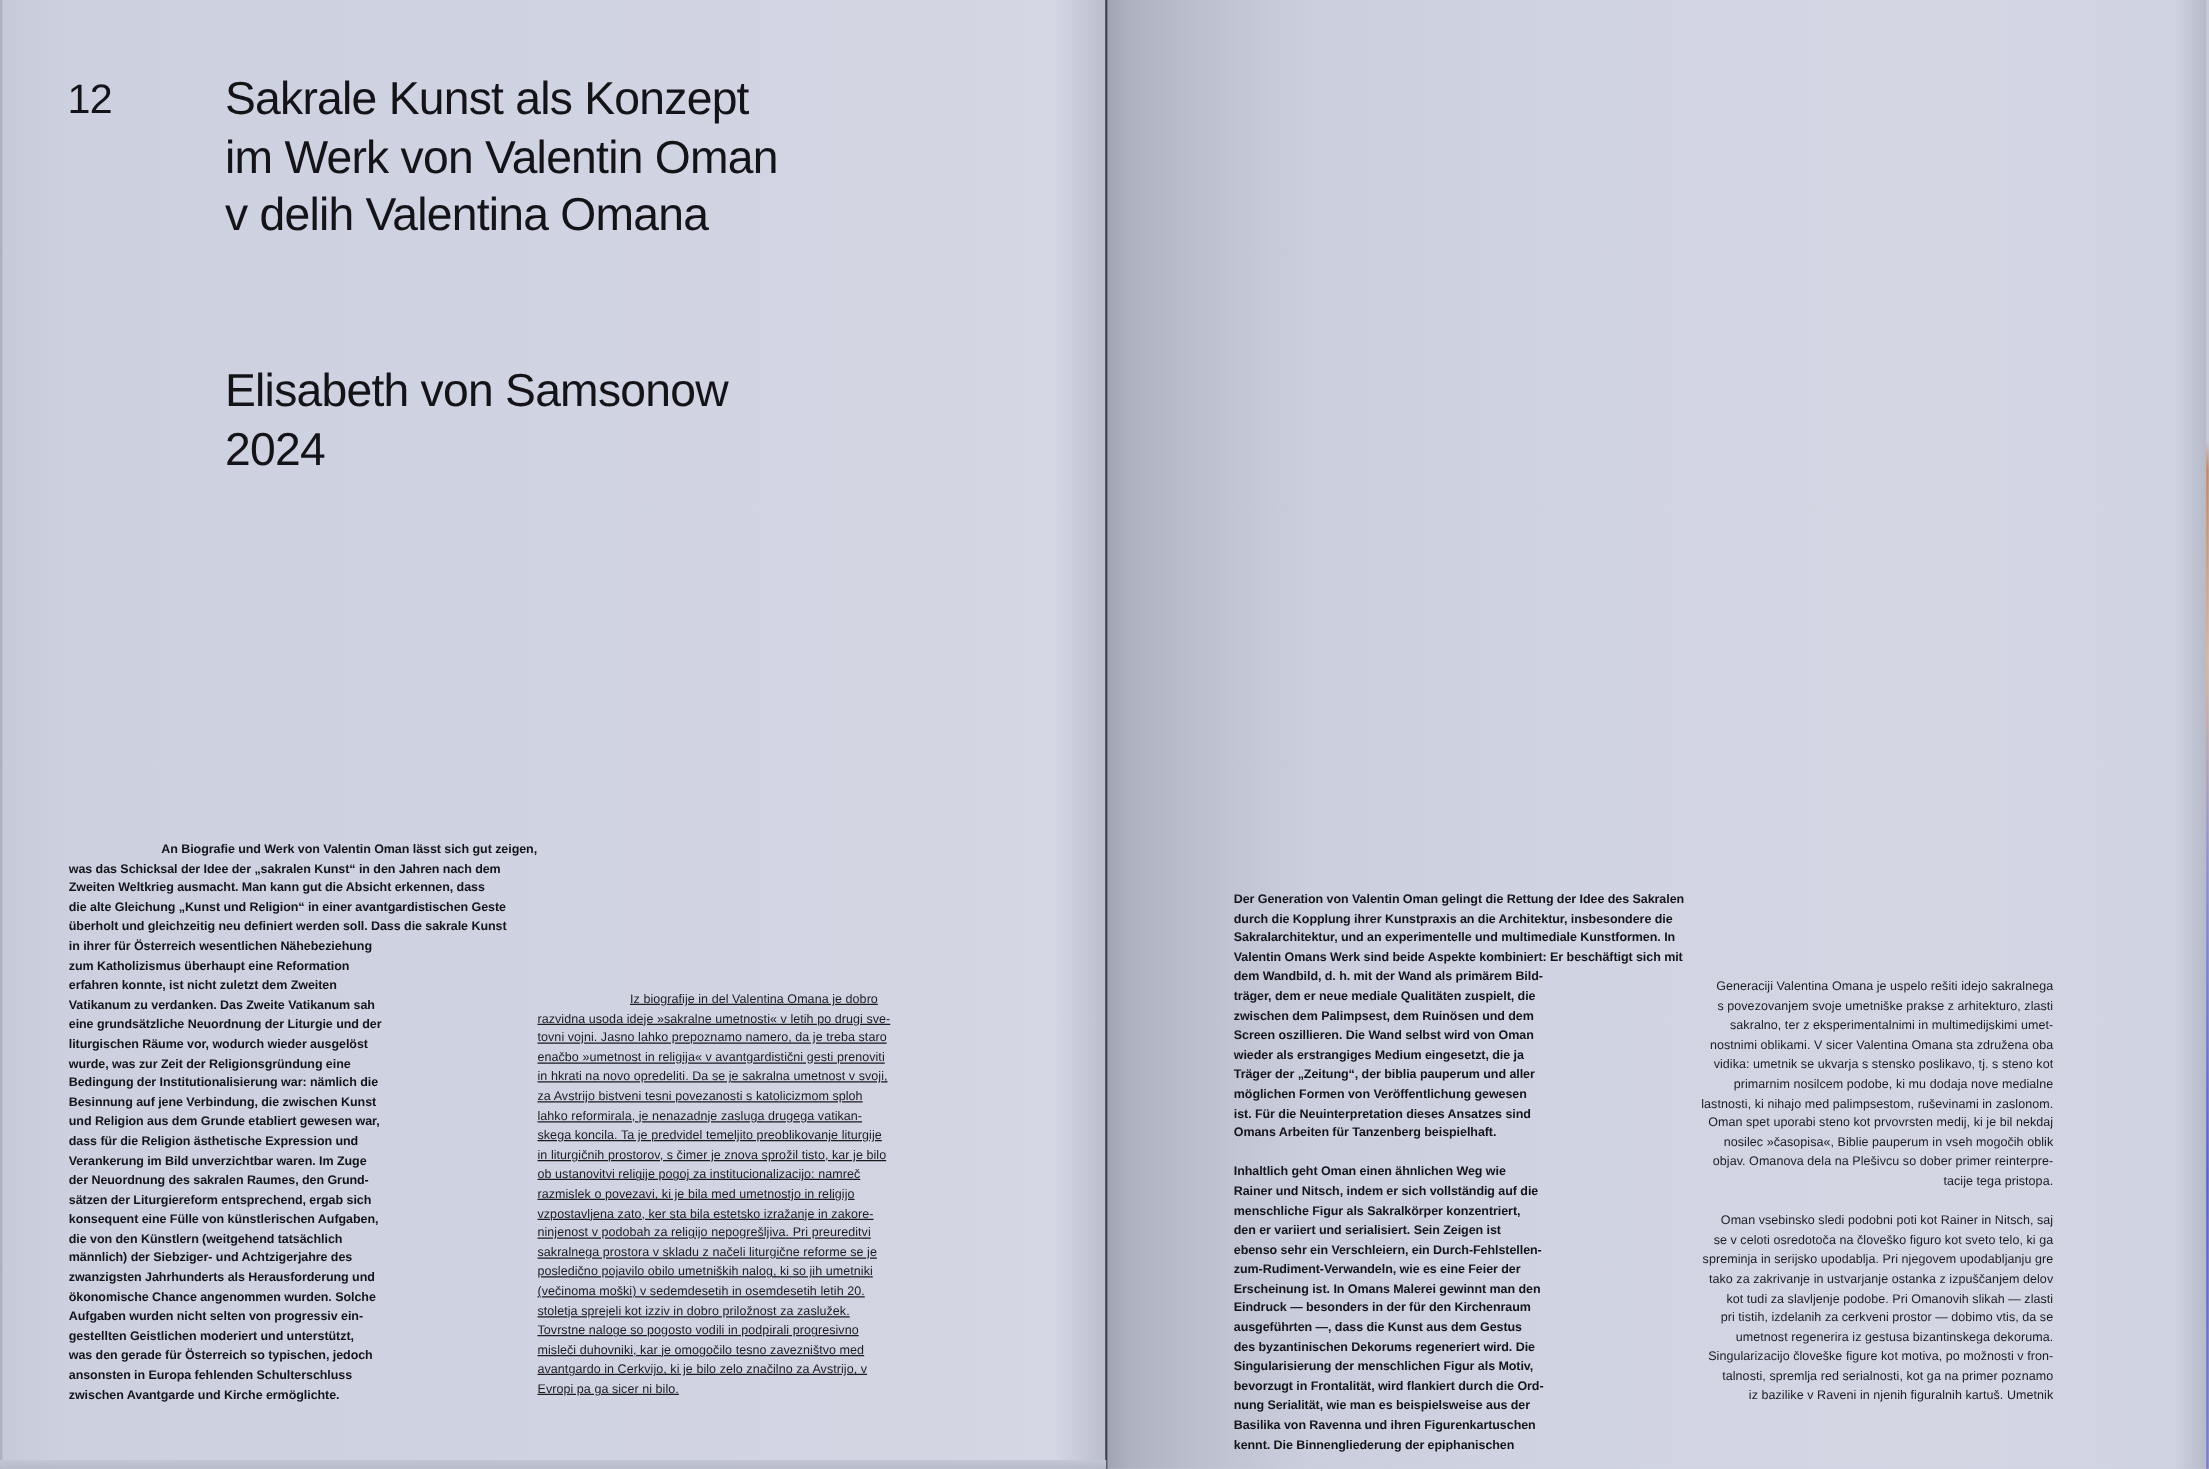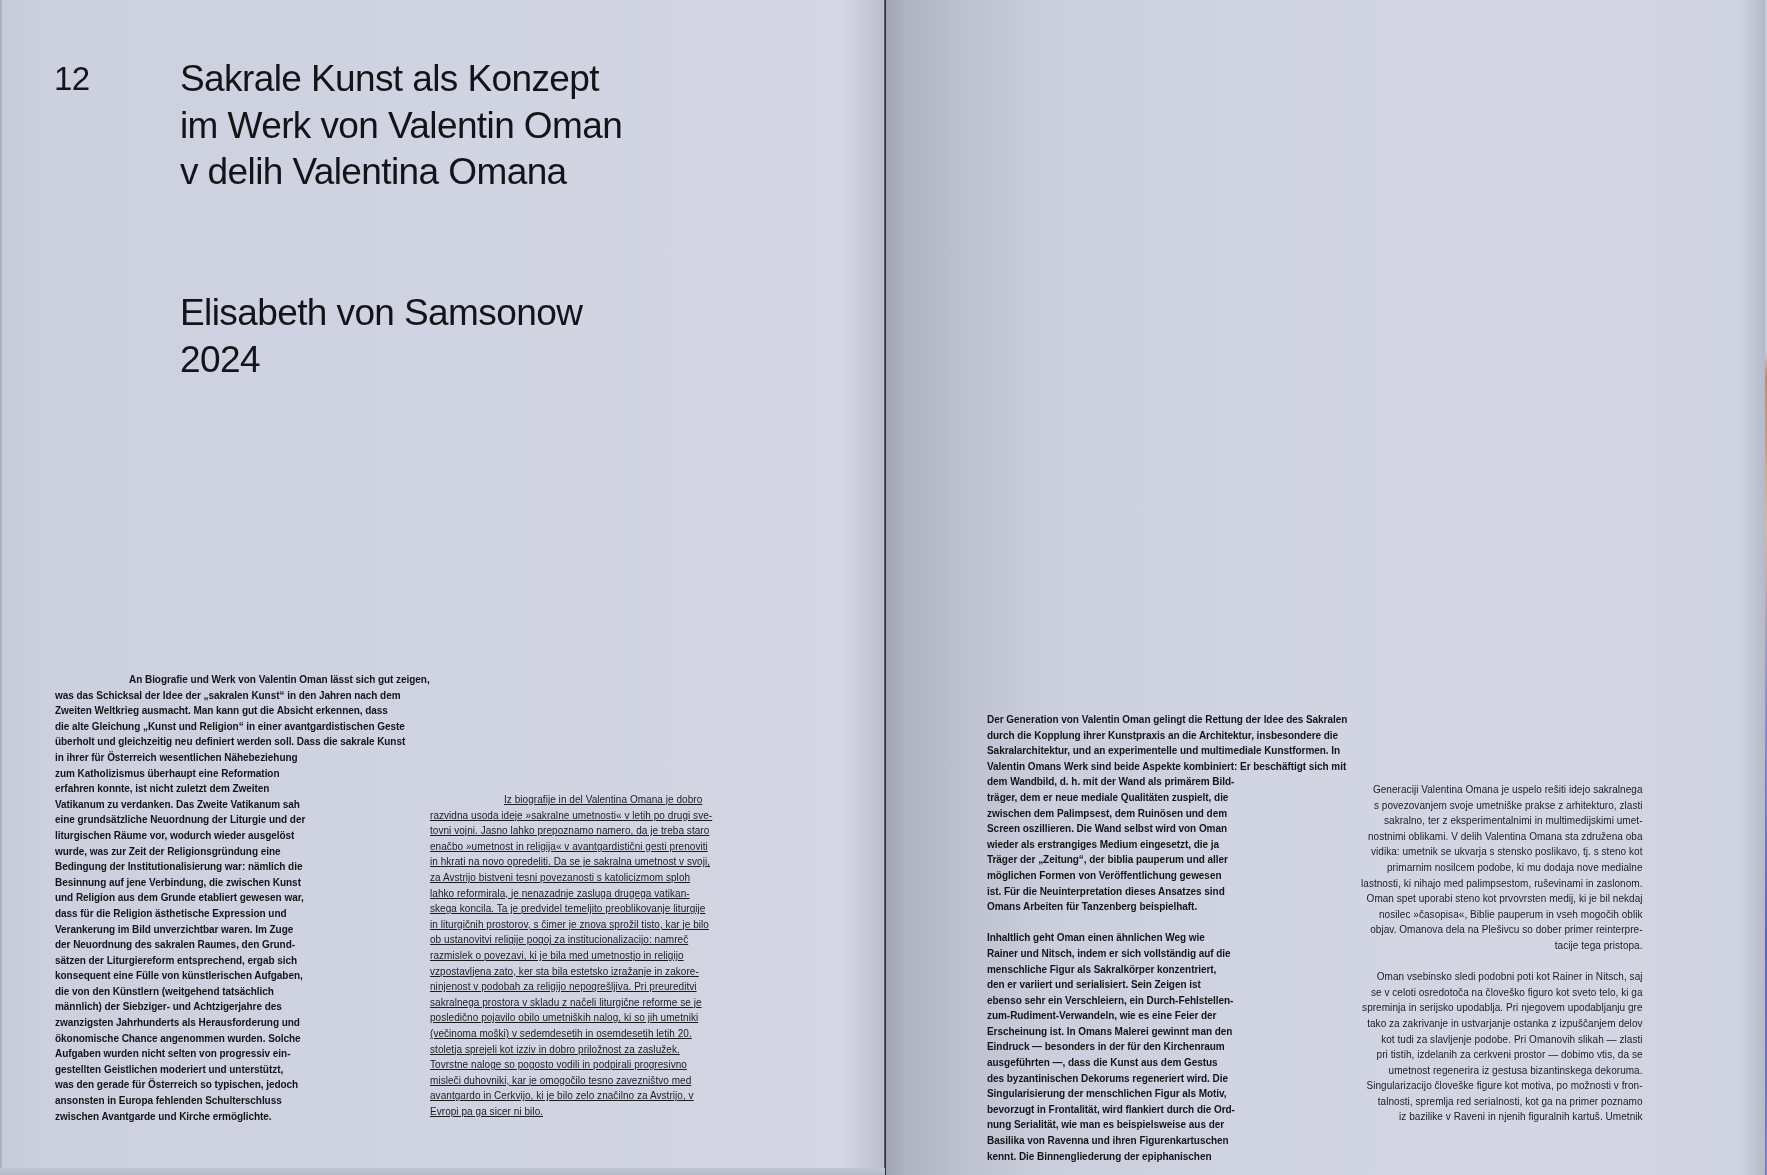--- a/index.html
+++ b/index.html
@@ -165,21 +165,21 @@
         <div>Basilika von Ravenna und ihren Figurenkartuschen</div>
         <div>kennt. Die Binnengliederung der epiphanischen</div>
       </div>
   </div>
 
   <div class="col sl sl-right">
     <div>
         <div>Generaciji Valentina Omana je uspelo rešiti idejo sakralnega</div>
         <div>s povezovanjem svoje umetniške prakse z arhitekturo, zlasti</div>
         <div>sakralno, ter z eksperimentalnimi in multimedijskimi umet-</div>
-        <div>nostnimi oblikami. V delih Valentina Omana sta združena oba</div>
+        <div>nostnimi oblikami. V sicer Valentina Omana sta združena oba</div>
         <div>vidika: umetnik se ukvarja s stensko poslikavo, tj. s steno kot</div>
         <div>primarnim nosilcem podobe, ki mu dodaja nove medialne</div>
         <div>lastnosti, ki nihajo med palimpsestom, ruševinami in zaslonom.</div>
         <div>Oman spet uporabi steno kot prvovrsten medij, ki je bil nekdaj</div>
         <div>nosilec »časopisa«, Biblie pauperum in vseh mogočih oblik</div>
         <div>objav. Omanova dela na Plešivcu so dober primer reinterpre-</div>
         <div>tacije tega pristopa.</div>
       </div>
     <div class="gap"></div>
     <div>

